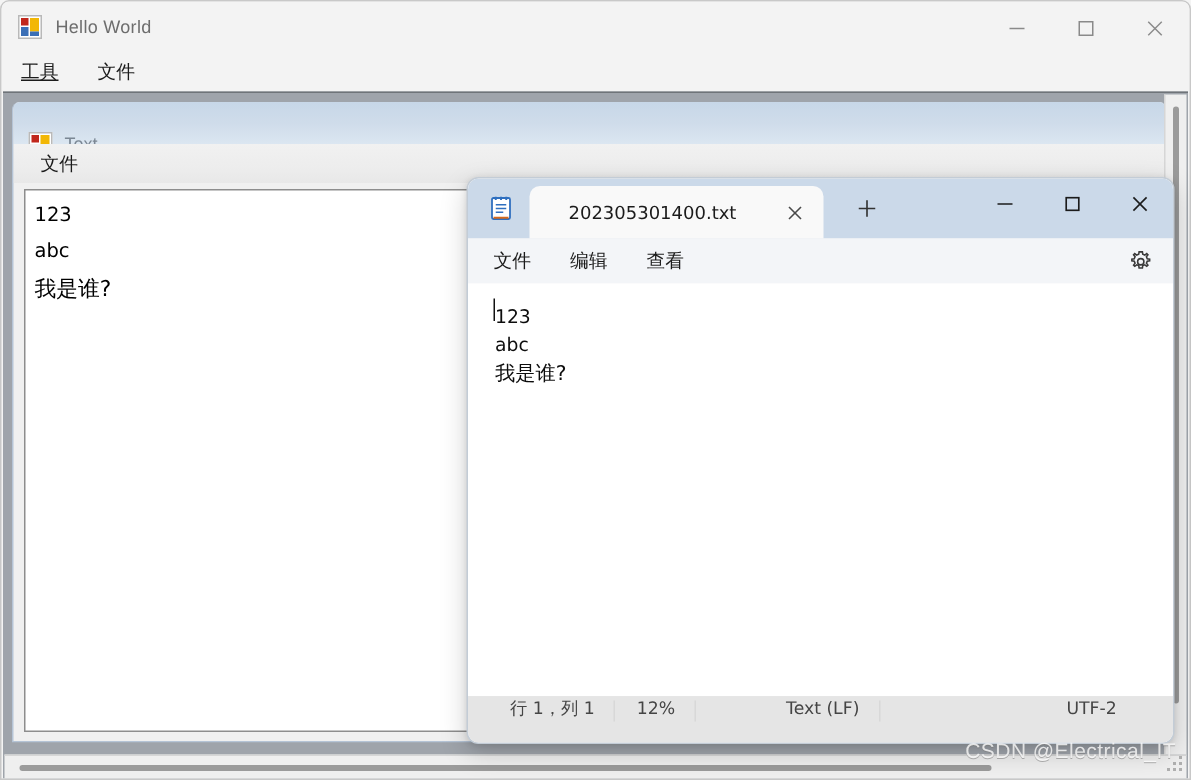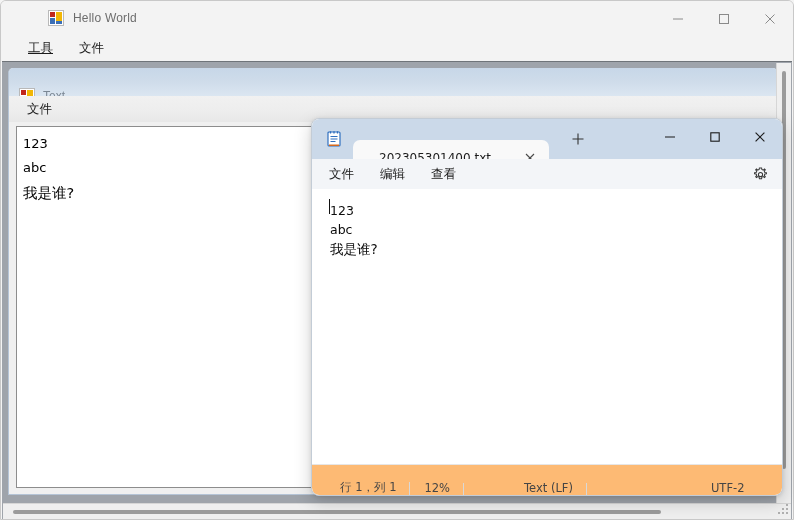--- a/index.html
+++ b/index.html
@@ -40,21 +40,20 @@
     background: #f3f3f3;
     box-sizing: border-box;
   }
 
   .main-title-left {
     position: absolute;
     left: 11px; top: 9px;
     display: flex;
     align-items: center;
     gap: 9px;
-    margin-left: 36px;
   }
 
   
   .wf-icon {
     position: relative;
     width: 16px; height: 16px;
     background: #ffffff;
     border: 1px solid #b9b9b9;
     box-sizing: border-box;
   }
@@ -87,21 +86,21 @@
   .main-winbtn svg { display:block; }
 
   .main-menubar {
     position: absolute;
     left: 0; top: 35px;
     width: 100%;
     height: 25px;
     background: #f3f3f3;
     display: flex;
     align-items: center;
-    padding-left: 25px;
+    padding-left: 11px;
     box-sizing: border-box;
   }
   .main-menu-item {
     font-size: 12.5px;
     color: #1b1b1b;
     padding: 2px 10px 2px 2px;
     margin-right: 14px;
     font-family: "DejaVu Sans", "Liberation Sans", sans-serif;
   }
   .main-menu-item.underlined {
@@ -264,21 +263,20 @@
 
   .np-tab {
     position: absolute;
     left: 41px; top: 5px;
     width: 196px;
     height: 35px;
     background: #f9f9f9;
     border-radius: 7px 7px 0 0;
     display: flex;
     align-items: center;
-    margin-top: 16px;
   }
   .np-tab-label {
     position: absolute;
     left: 26px;
     font-size: 12px;
     color: #1b1b1b;
     font-family: "DejaVu Sans", "Liberation Sans", sans-serif;
   }
   .np-tab-close {
     position: absolute;
@@ -353,25 +351,25 @@
     left: 17px; top: 10px;
     width: 1px; height: 15px;
     background: #111;
   }
 
   .np-statusbar {
     position: absolute;
     left: 0; bottom: 0;
     width: 100%;
     height: 31px;
-    background: #fdba74;
+    background: #e5e5e5;
     border-top: 1px solid #e6e6e6;
     border-radius: 0 0 7px 7px;
     display: flex;
-    align-items: flex-end;
+    align-items: flex-start;
     box-sizing: border-box;
   }
   .np-status-cell {
     font-size: 11.5px;
     color: #454545;
     font-family: "DejaVu Sans", "Liberation Sans", sans-serif;
     padding: 0 14px;
     position: relative;
   }
   .np-status-cell.sep::after {
@@ -570,14 +568,15 @@
     </div>
 
     <div class="np-statusbar">
       <span class="np-status-cell pos sep">行 1，列 1</span>
       <span class="np-status-cell sep">12%</span>
       <span class="np-status-cell eol sep">Text (LF)</span>
       <span class="np-status-cell enc">UTF-2</span>
     </div>
   </div>
 
+  <div class="watermark">CSDN @Electrical_IT</div>
 
 </div>
 
 </body></html>

